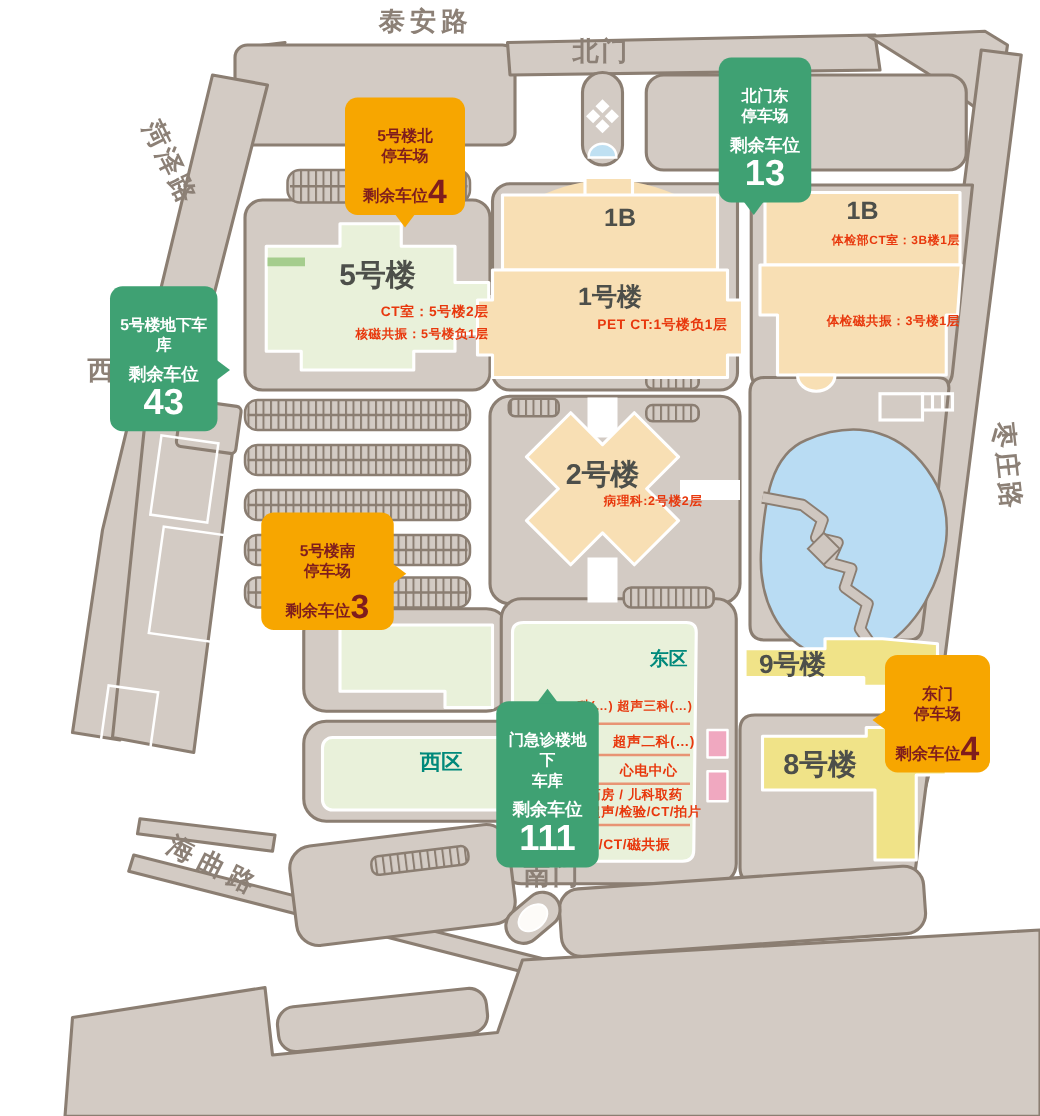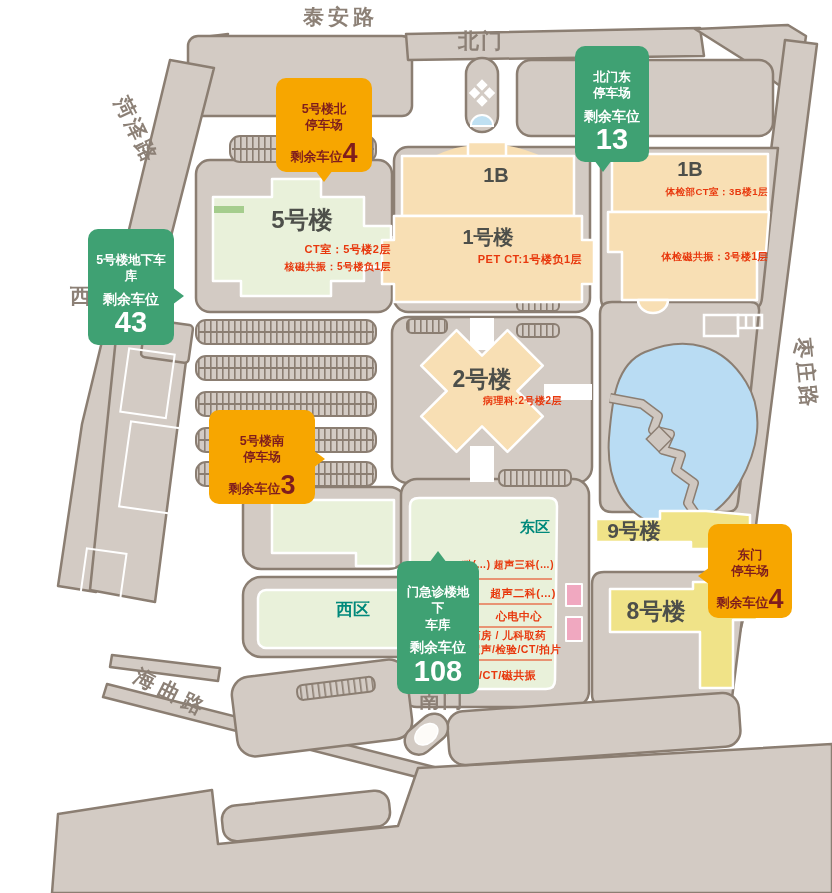--- a/index.html
+++ b/index.html
@@ -246,21 +246,21 @@
     <span class="cl2">剩余车位</span>
         <span class="num">3</span>
   </div>
   <i class="ptr right" style="top:52%"></i>
 </div>
 
 <div class="badge green" style="left:397px;top:561px;width:82px">
   <div class="t">门急诊楼地下</div>
   <div class="t">车库</div>
   <div class="cl">剩余车位</div>
-  <span class="num-big">108</span>
+  <span class="num-big">111</span>
   <i class="ptr up"></i>
 </div>
 
 <div class="badge orange" style="left:708px;top:524px;width:84px">
   <div class="t">东门</div>
   <div class="t">停车场</div>
   <div class="inline-cnt">
     <span class="cl2">剩余车位</span>
         <span class="num">4</span>
   </div>

